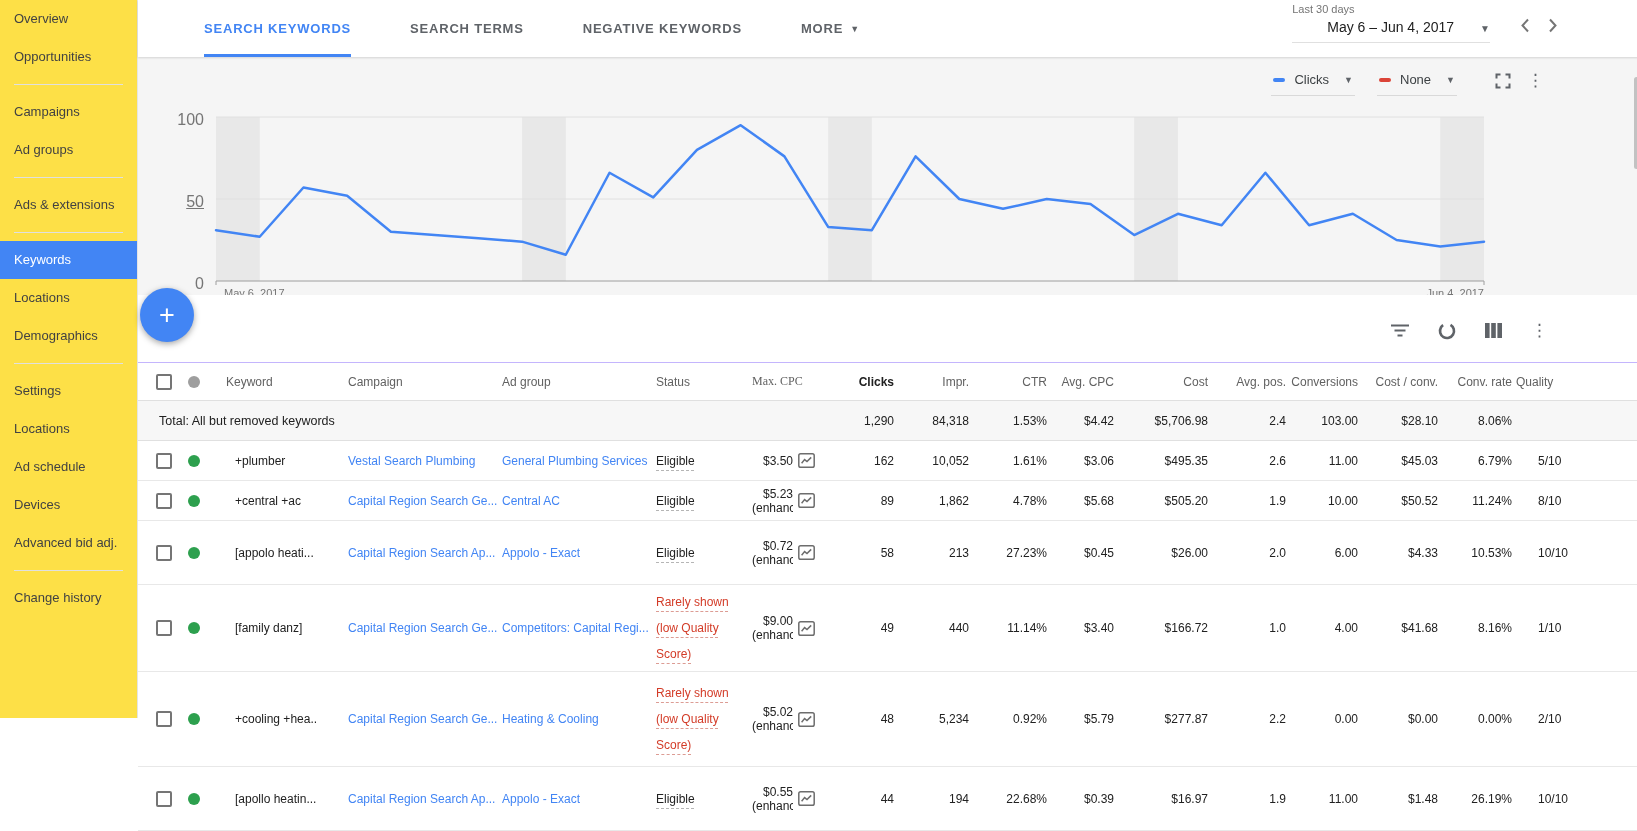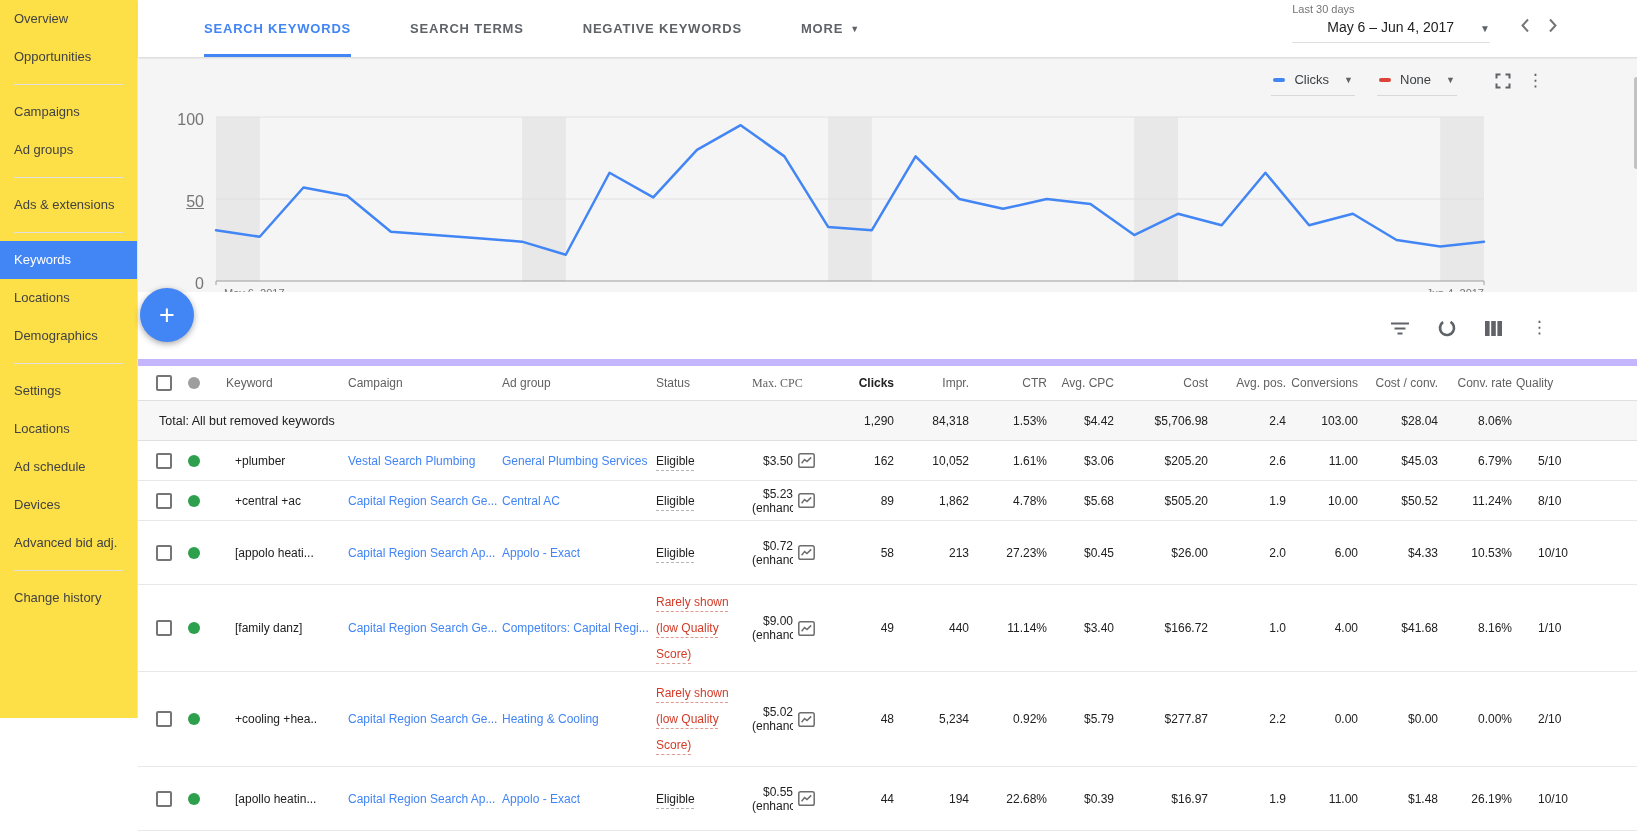--- a/index.html
+++ b/index.html
@@ -50,21 +50,21 @@
 
   .fab{position:absolute;left:2px;top:231px;width:54px;height:54px;border-radius:50%;background:var(--accent);color:#fff;display:flex;align-items:center;justify-content:center;font-size:27px;font-weight:normal;box-shadow:0 2px 6px rgba(0,0,0,.35);cursor:pointer;z-index:6;}
 
   
   .table-toolbar{height:72px;background:#fff;position:relative;}
   .tool-icons{position:absolute;right:92px;top:27px;display:flex;align-items:center;}
   .tool-icons .icon-btn{margin-left:29px;}
 
   
   .ktable{width:1502px;table-layout:fixed;border-collapse:collapse;font-size:12px;color:var(--txt);}
-  .ktable th{border-top:7px solid #c4b5fd;border-bottom:1px solid #e0e0e0;height:38px;font-weight:normal;color:#616161;text-align:left;padding:0 2px;white-space:nowrap;overflow:hidden;}
+  .ktable th{border-top:1px solid #c4b5fd;border-bottom:1px solid #e0e0e0;height:38px;font-weight:normal;color:#616161;text-align:left;padding:0 2px;white-space:nowrap;overflow:hidden;}
   .ktable th.num,.ktable td.num{text-align:right;padding-right:2px;white-space:nowrap;}
   .ktable th.sorted{font-weight:bold;color:#212121;}
   .ktable td{padding:0 2px;vertical-align:middle;overflow:hidden;white-space:nowrap;}
   .ktable tr.data-row{border-bottom:1px solid #e8e8e8;height:40px;background:#fff;}
   .ktable tr.data-row:nth-child(4){height:64px;}
   .ktable tr.data-row:nth-child(5){height:87px;}
   .ktable tr.data-row:nth-child(6){height:95px;}
   .ktable tr.data-row:nth-child(7){height:64px;}
   .total-row{background:#f7f7f7;border-bottom:1px solid #e0e0e0;height:40px;}
   .total-label{padding-left:21px !important;font-size:12.5px;color:#212121;}
@@ -274,21 +274,21 @@
       <tbody id="table-body">
           <tr class="total-row">
             <td colspan="7" class="total-label">Total: All but removed keywords</td>
             <td class="num">1,290</td>
             <td class="num">84,318</td>
             <td class="num">1.53%</td>
             <td class="num">$4.42</td>
             <td class="num">$5,706.98</td>
             <td class="num">2.4</td>
             <td class="num">103.00</td>
-            <td class="num">$28.04</td>
+            <td class="num">$28.10</td>
             <td class="num">8.06%</td>
             <td class="cell-quality"></td>
           </tr>
           <tr class="data-row">
             <td class="cell-check">
               <div class="cb"></div>
             </td>
             <td class="">
               <div class="dot enabled"></div>
             </td>
@@ -304,21 +304,21 @@
                 <svg width="17" height="15" viewBox="0 0 17 15">
                   <rect x="0.8" y="0.8" width="15.4" height="13.4" rx="1.8" fill="#fff" stroke="#6d6d6d" stroke-width="1.5"></rect>
                   <polyline points="3.6,10.2 6.6,6.6 9,8.6 13.2,4.4" fill="none" stroke="#6d6d6d" stroke-width="1.5"></polyline>
                 </svg>
               </div>
             </td>
             <td class="num">162</td>
             <td class="num">10,052</td>
             <td class="num">1.61%</td>
             <td class="num">$3.06</td>
-            <td class="num">$205.20</td>
+            <td class="num">$495.35</td>
             <td class="num">2.6</td>
             <td class="num">11.00</td>
             <td class="num">$45.03</td>
             <td class="num">6.79%</td>
             <td class="cell-quality">5/10</td>
           </tr>
           <tr class="data-row">
             <td class="cell-check">
               <div class="cb"></div>
             </td>

